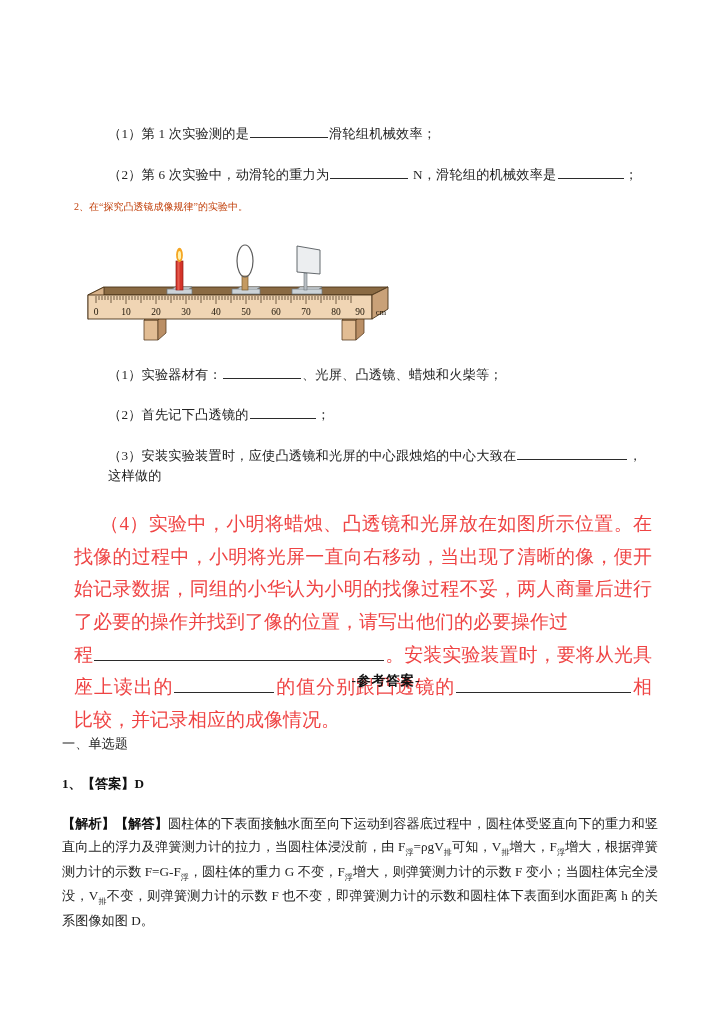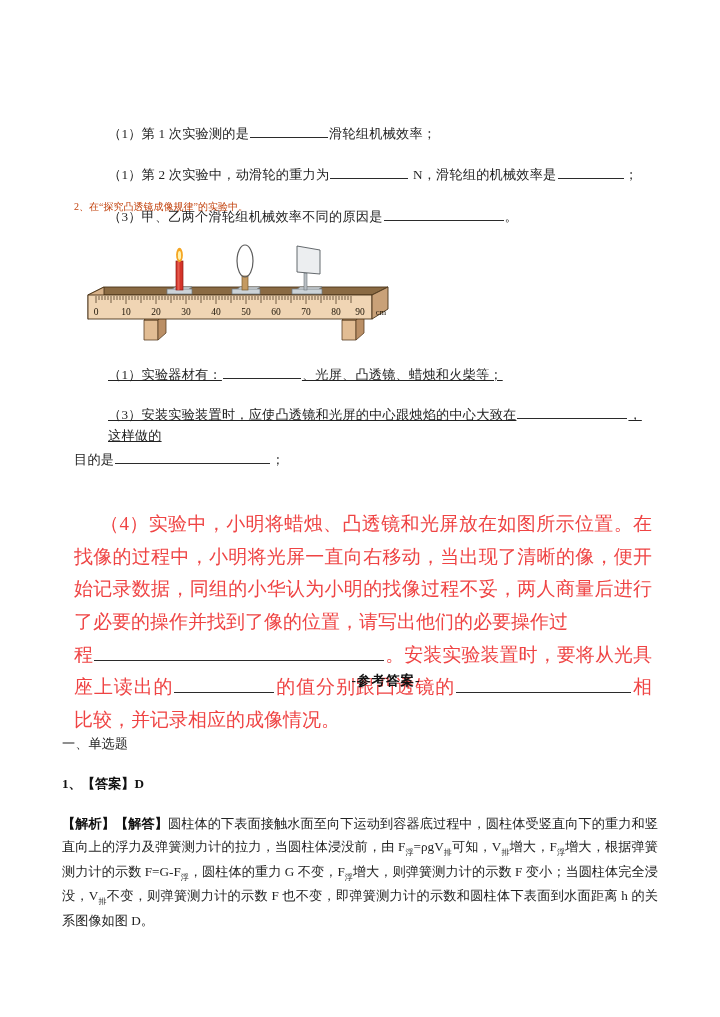--- a/index.html
+++ b/index.html
@@ -78,21 +78,21 @@
 
   
   #q2-sub {
     position: absolute;
     left: 74px;
     top: 365px;
     width: 580px;
   }
   #q2-sub .q-line { margin-bottom: 20px; }
   #q2-sub .q-line.tight { margin-bottom: 4px; }
-  #q2-sub .pad { padding-left: 34px; text-decoration: underline; }
+  #q2-sub .pad { padding-left: 34px; }
 
   #q4 {
     position: absolute;
     left: 74px;
     top: 508px;
     width: 578px;
     font-size: 19px;
     line-height: 1.72;
     color: #ef4444;
     text-align: justify;
@@ -154,26 +154,23 @@
 
 <div class="page">
 
   <div id="sec1">
 
     <div class="q-line">
       <span>（1）第 1 次实验测的是</span><span class="blank b78"></span><span>滑轮组机械效率；</span>
     </div>
 
     <div class="q-line">
-      <span>（1）第 2 次实验中，动滑轮的重力为</span><span class="blank b78"></span><span> N，滑轮组的机械效率是</span><span class="blank b66"></span><span>；</span>
-    </div>
-
-    <div class="q-line">
-      <span>（3）甲、乙两个滑轮组机械效率不同的原因是</span><span class="blank b120"></span><span>。</span>
-    </div>
+      <span>（2）第 6 次实验中，动滑轮的重力为</span><span class="blank b78"></span><span> N，滑轮组的机械效率是</span><span class="blank b66"></span><span>；</span>
+    </div>
+
 
   </div>
 
   <div id="q2-stem">2、在“探究凸透镜成像规律”的实验中。</div>
 
   <div id="figure">
     <svg width="330" height="100" viewBox="0 0 330 100" xmlns="http://www.w3.org/2000/svg">
 
       <g>
         <polygon points="78,77 92,77 92,97 78,97" fill="#e2bd94" stroke="#5b4023" stroke-width="0.8"></polygon>
@@ -322,28 +319,28 @@
 
     </svg>
   </div>
 
   <div id="q2-sub">
 
     <div class="q-line pad">
       <span>（1）实验器材有：</span><span class="blank b78"></span><span>、光屏、凸透镜、蜡烛和火柴等；</span>
     </div>
 
+    <div class="q-line pad">
+      <span>（2）首先记下凸透镜的</span><span class="blank b66"></span><span>；</span>
+    </div>
 
     <div class="q-line pad tight">
       <span>（3）安装实验装置时，应使凸透镜和光屏的中心跟烛焰的中心大致在</span><span class="blank b110"></span><span>，这样做的</span>
     </div>
 
-    <div class="q-line">
-      <span>目的是</span><span class="blank b155"></span><span>；</span>
-    </div>
 
   </div>
 
   <div id="q4">
     <span class="lead">（4）实验中，小明将蜡烛、凸透镜和光屏放在如图所示位置。在找像的过程中，小明将光屏一直向右移动，当出现了清晰的像，便开始记录数据，同组的小华认为小明的找像过程不妥，两人商量后进行了必要的操作并找到了像的位置，请写出他们的必要操作过</span><br>
     <span>程</span><span class="blank b290"></span><span>。安装实验装置时，要将从光具座上读出的</span><span class="blank b100"></span><span>的值分别跟凸透镜的</span><span class="blank b175"></span><span>相比较，并记录相应的成像情况。</span>
   </div>
 
   <div id="ans-header">-参考答案-</div>
 

